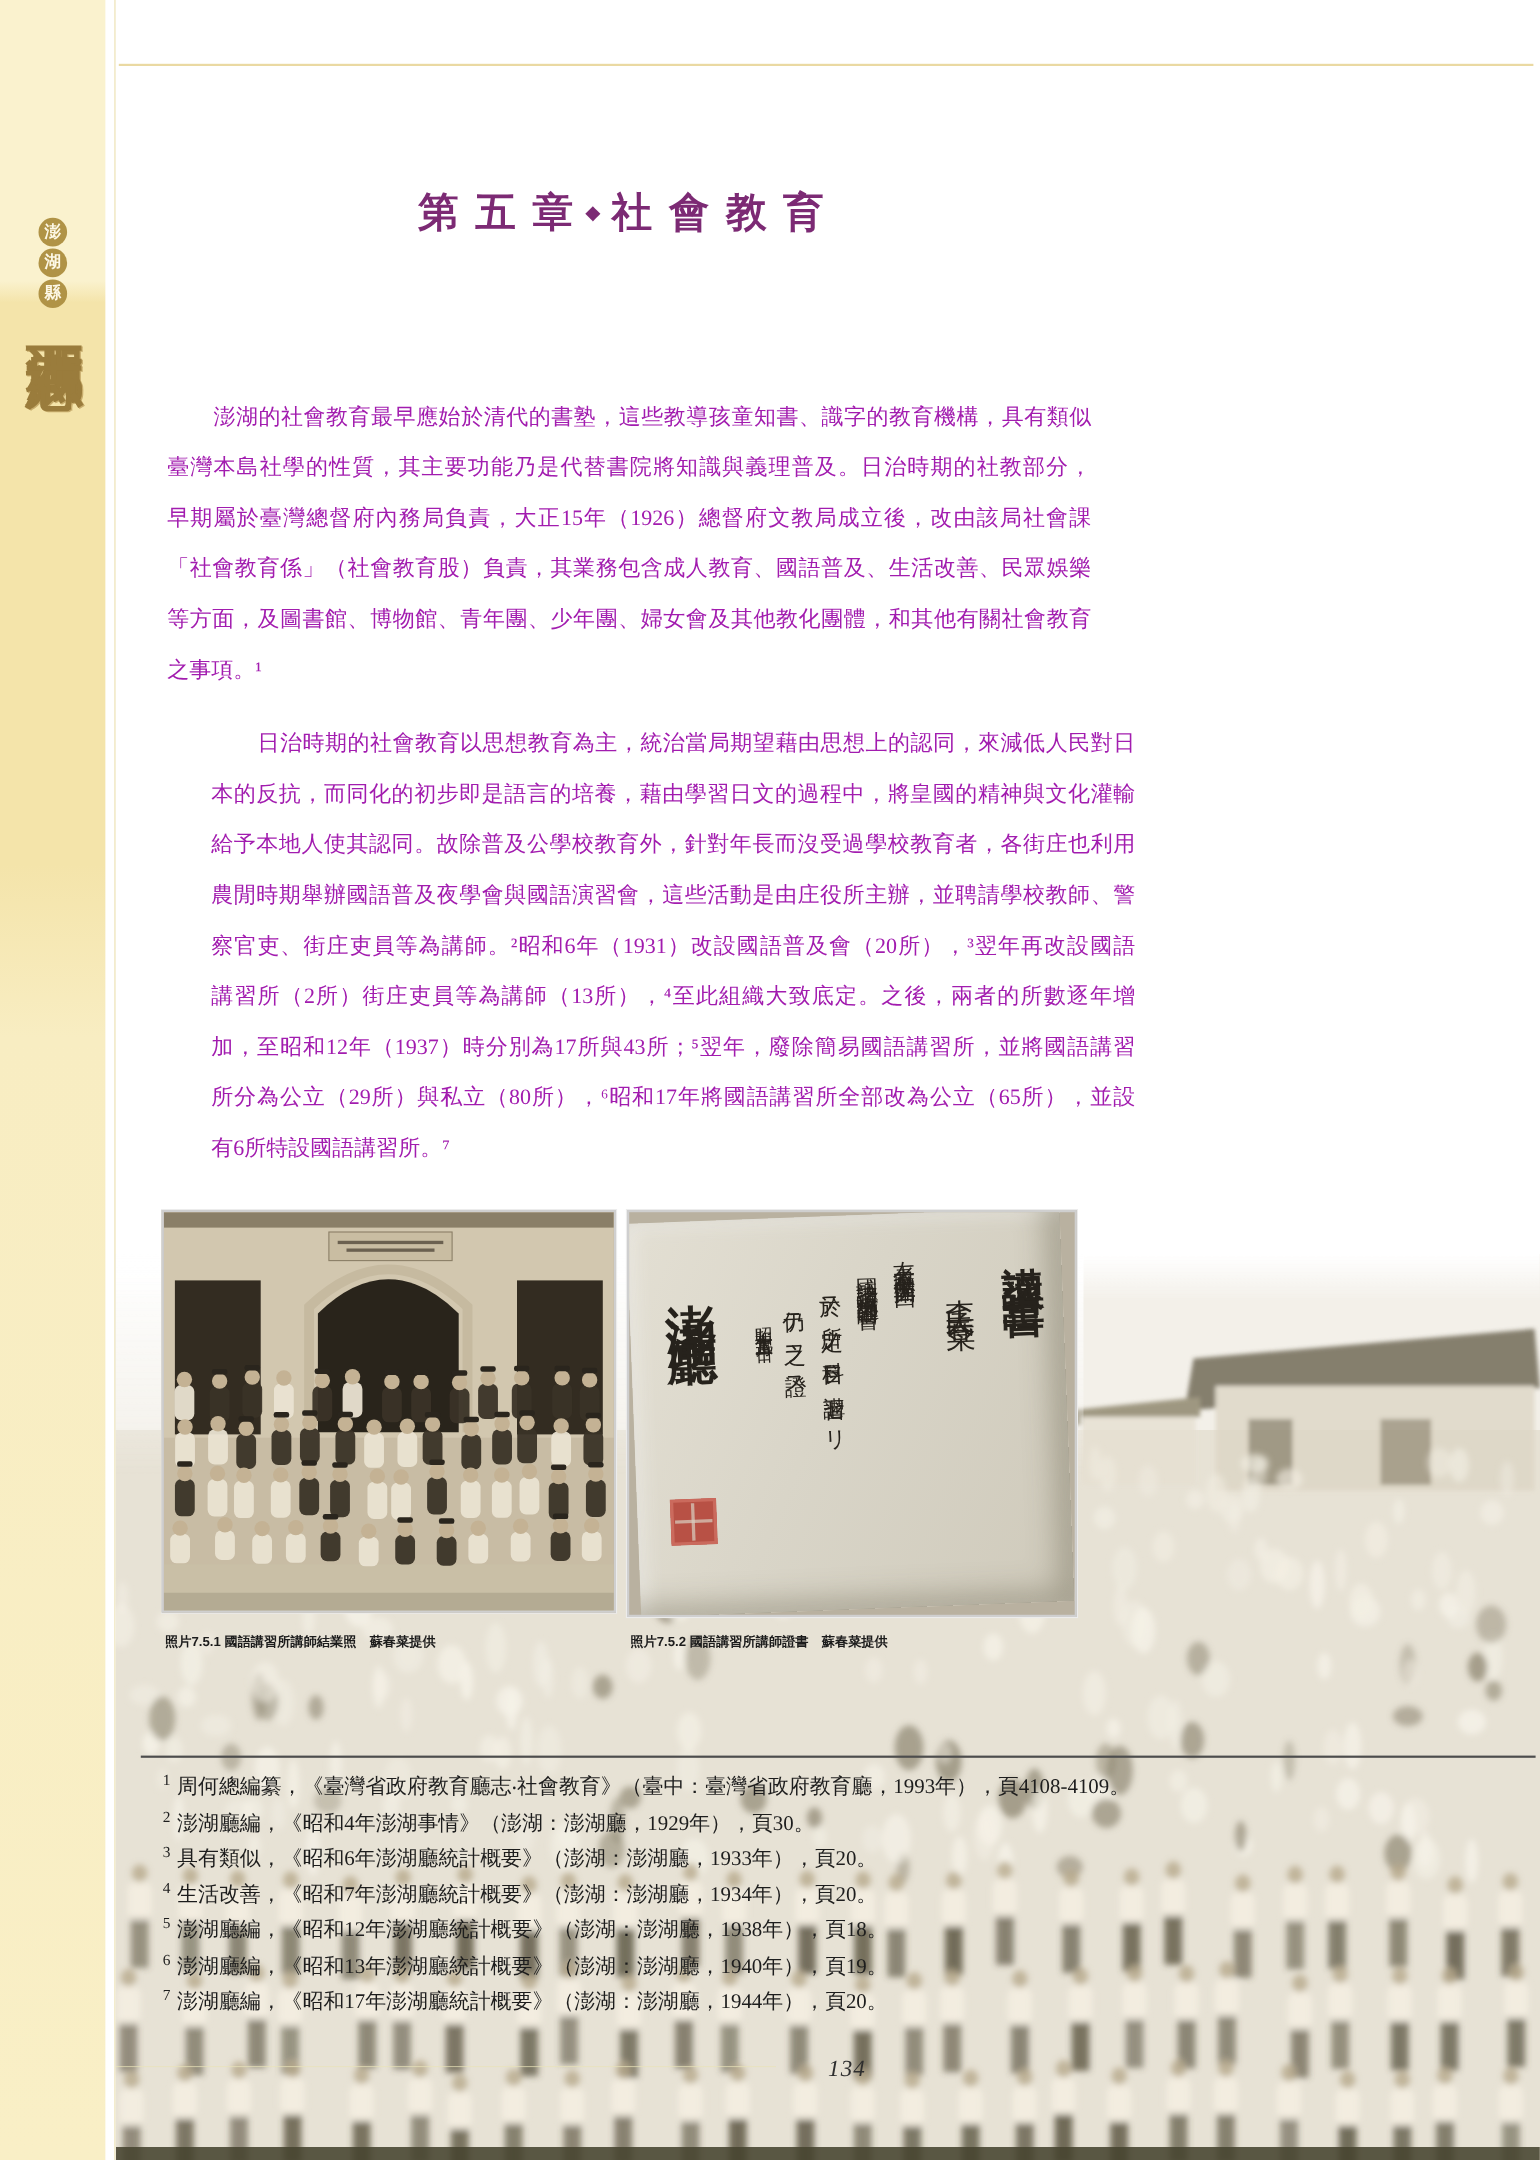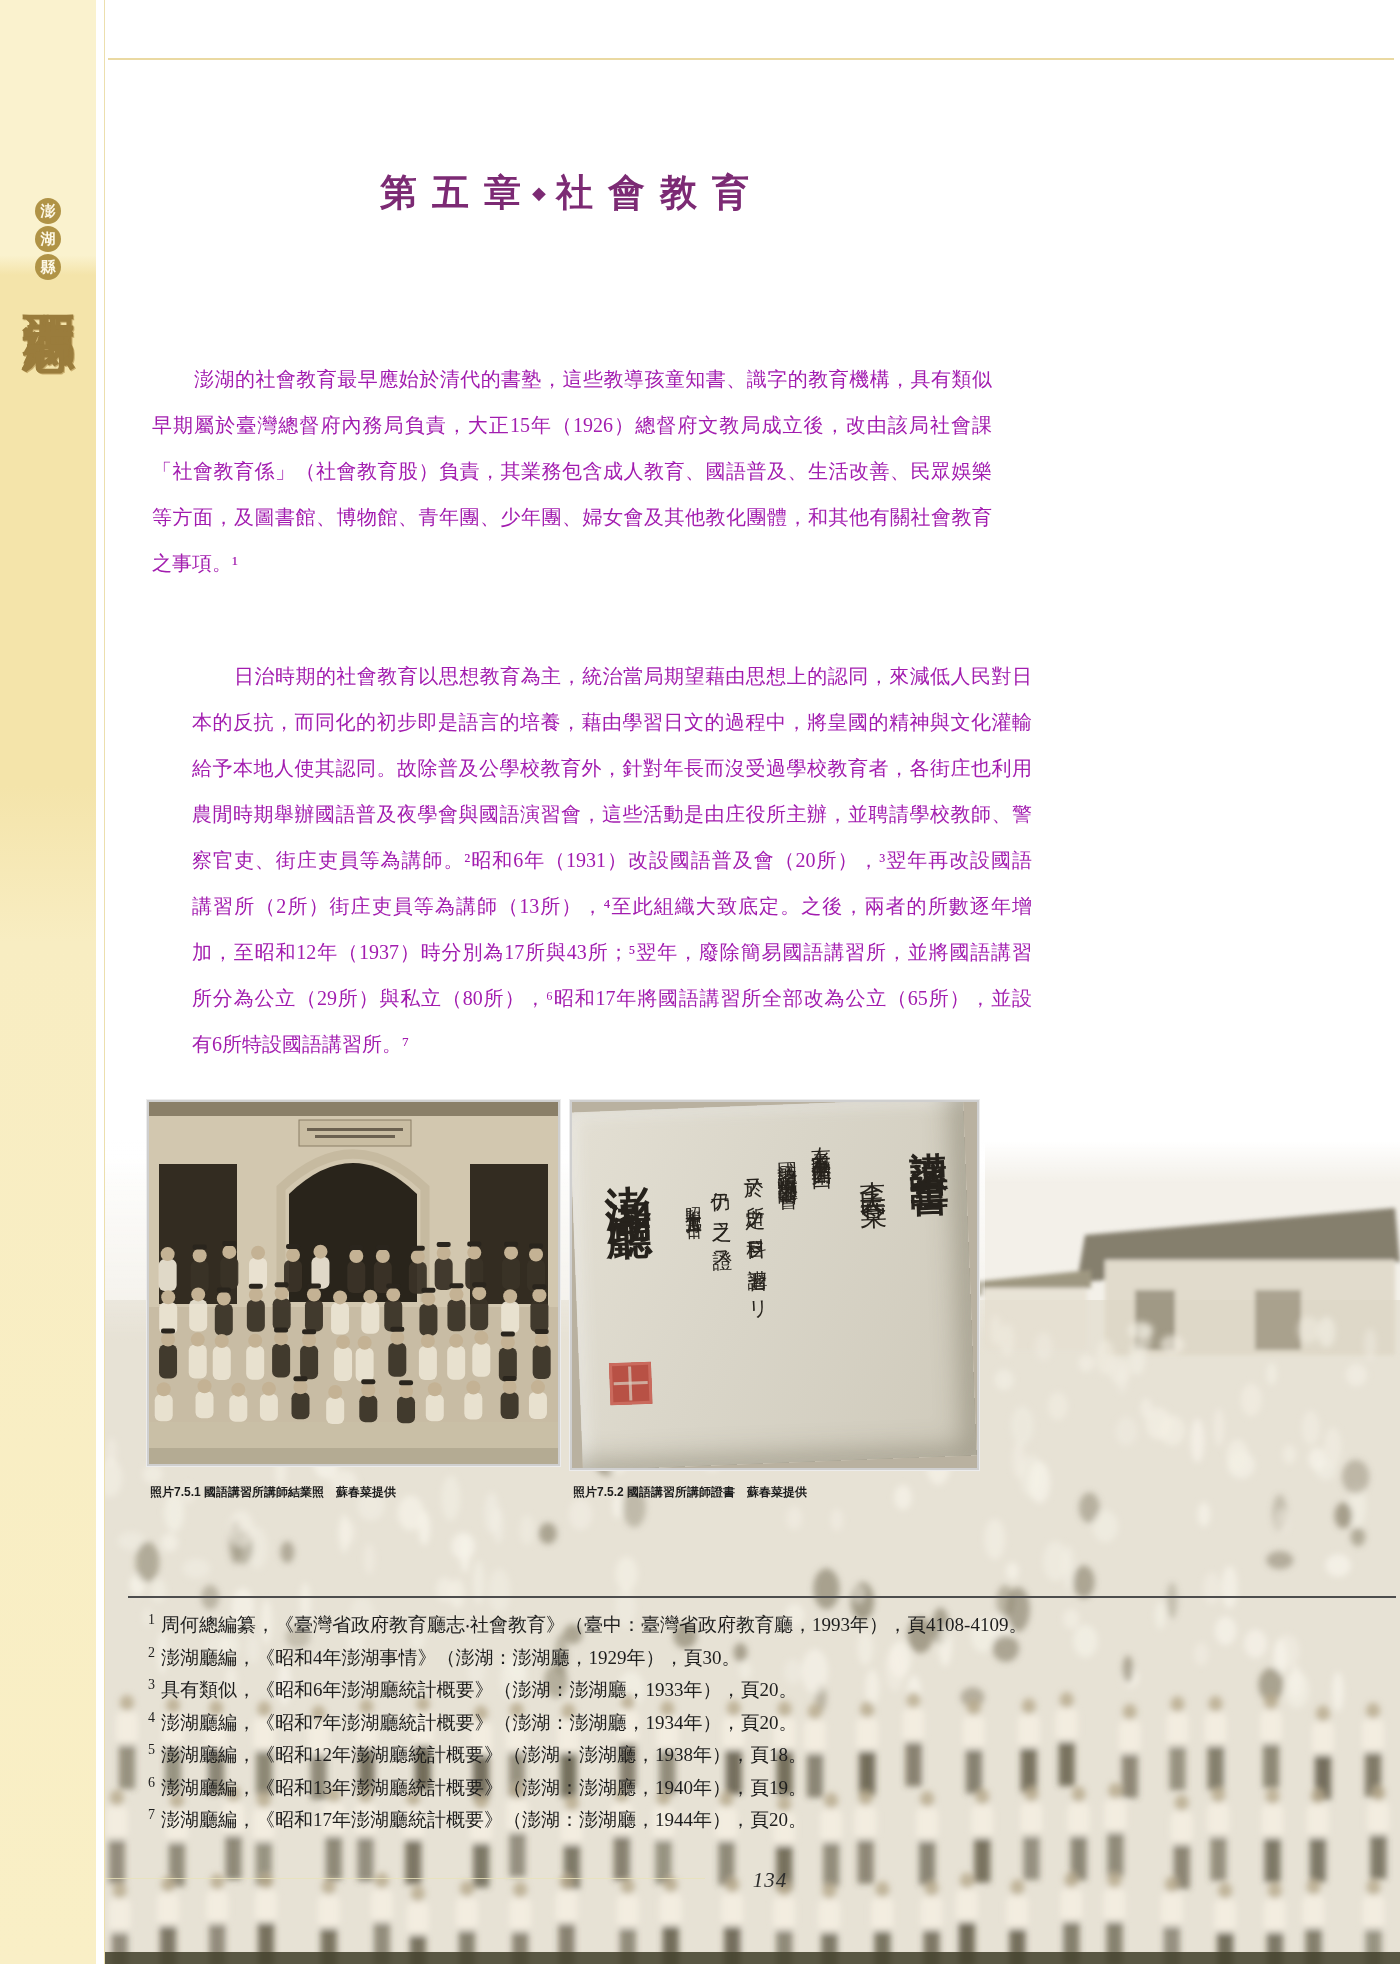--- a/index.html
+++ b/index.html
@@ -521,20 +521,21 @@
     <div class="calli-inner">湖西鄉志</div>
   </div>
 
   <div class="top-rule"></div>
   <div class="chapter">
     <span>第五章</span><span class="bullet">◆</span><span>社會教育</span>
   </div>
 
   <div class="textcol" id="para1">
     <div class="tline first">澎湖的社會教育最早應始於清代的書塾，這些教導孩童知書、識字的教育機構，具有類似</div>
+    <div class="tline">臺灣本島社學的性質，其主要功能乃是代替書院將知識與義理普及。日治時期的社教部分，</div>
     <div class="tline">早期屬於臺灣總督府內務局負責，大正15年（1926）總督府文教局成立後，改由該局社會課</div>
     <div class="tline">「社會教育係」（社會教育股）負責，其業務包含成人教育、國語普及、生活改善、民眾娛樂</div>
     <div class="tline">等方面，及圖書館、博物館、青年團、少年團、婦女會及其他教化團體，和其他有關社會教育</div>
     <div class="tline last">之事項。¹</div>
   </div>
 
   <div class="textcol" id="para2">
     <div class="tline first">日治時期的社會教育以思想教育為主，統治當局期望藉由思想上的認同，來減低人民對日</div>
     <div class="tline">本的反抗，而同化的初步即是語言的培養，藉由學習日文的過程中，將皇國的精神與文化灌輸</div>
     <div class="tline">給予本地人使其認同。故除普及公學校教育外，針對年長而沒受過學校教育者，各街庄也利用</div>
@@ -714,21 +715,21 @@
       <div class="red-seal"></div>
     </div>
   </div>
   <div class="caption" id="cap-right">照片7.5.2 國語講習所講師證書　蘇春菜提供</div>
 
   <div class="fn-sep"></div>
   <div class="footnotes">
     <div class="fn"><sup>1</sup><span>周何總編纂，《臺灣省政府教育廳志‧社會教育》（臺中：臺灣省政府教育廳，1993年），頁4108-4109。</span></div>
     <div class="fn"><sup>2</sup><span>澎湖廳編，《昭和4年澎湖事情》（澎湖：澎湖廳，1929年），頁30。</span></div>
     <div class="fn"><sup>3</sup><span>具有類似，《昭和6年澎湖廳統計概要》（澎湖：澎湖廳，1933年），頁20。</span></div>
-    <div class="fn"><sup>4</sup><span>澎湖廳編，《昭和7年澎湖廳統計概要》（澎湖：澎湖廳，1934年），頁20。</span></div>
+    <div class="fn"><sup>4</sup><span>生活改善，《昭和7年澎湖廳統計概要》（澎湖：澎湖廳，1934年），頁20。</span></div>
     <div class="fn"><sup>5</sup><span>澎湖廳編，《昭和12年澎湖廳統計概要》（澎湖：澎湖廳，1938年），頁18。</span></div>
     <div class="fn"><sup>6</sup><span>澎湖廳編，《昭和13年澎湖廳統計概要》（澎湖：澎湖廳，1940年），頁19。</span></div>
     <div class="fn"><sup>7</sup><span>澎湖廳編，《昭和17年澎湖廳統計概要》（澎湖：澎湖廳，1944年），頁20。</span></div>
   </div>
 
   <div class="scan-line"></div>
   <div class="page-num">134</div>
   <div class="bottom-bar"></div>
 </div>
 

